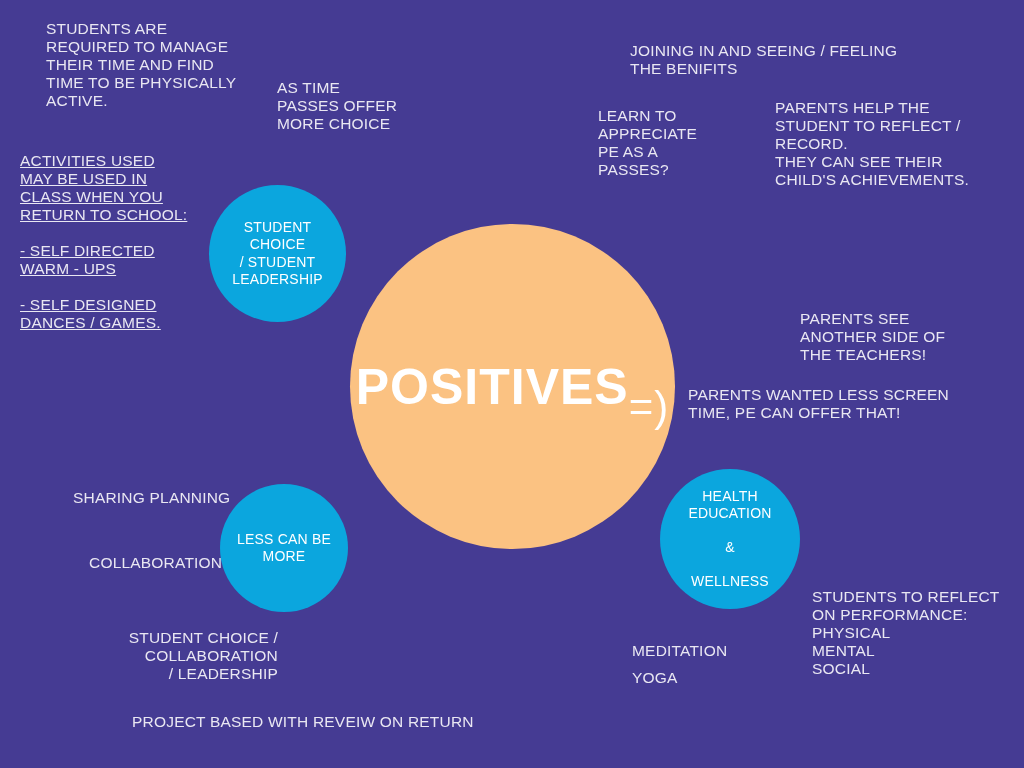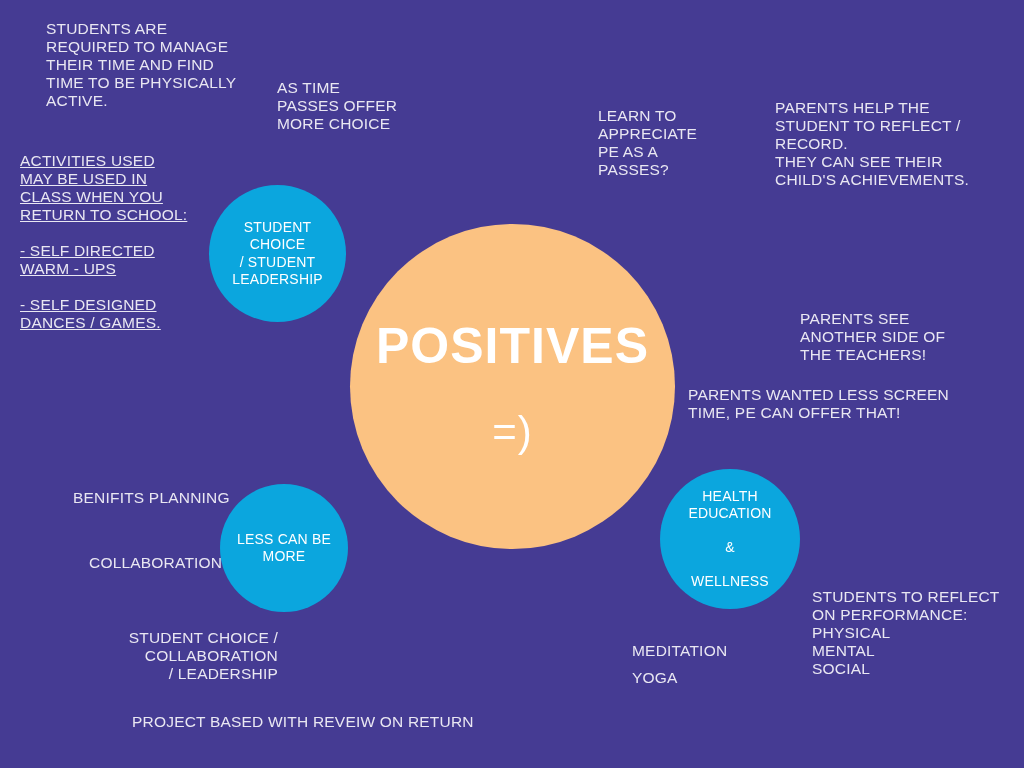--- a/index.html
+++ b/index.html
@@ -41,21 +41,21 @@
   .bubble-blue .bubble-label {
     font-size: 14px;
     line-height: 1.22;
     color: #FFFFFF;
     white-space: pre-line;
     letter-spacing: 0.2px;
     padding: 0 10px;
   }
   .bubble-orange {
     background: #FBC282;
-    flex-direction: column;
+    flex-direction: row;
   }
   .core-title {
     font-size: 50px;
     font-weight: bold;
     color: #FFFFFF;
     letter-spacing: 1px;
     line-height: 1;
   }
   .core-emoji {
     font-size: 42px;
@@ -73,20 +73,22 @@
   <div class="note" style="left:46px; top:20px; width:250px;">STUDENTS ARE
 REQUIRED TO MANAGE
 THEIR TIME AND FIND
 TIME TO BE PHYSICALLY
 ACTIVE.</div>
 
   <div class="note" style="left:277px; top:79px; width:150px;">AS TIME
 PASSES OFFER
 MORE CHOICE</div>
 
+  <div class="note" style="left:630px; top:42px; width:300px;">JOINING IN AND SEEING / FEELING
+THE BENIFITS</div>
 
   <div class="note" style="left:598px; top:107px; width:150px;">LEARN TO
 APPRECIATE
 PE  AS A
 PASSES?</div>
 
   <div class="note" style="left:775px; top:99px; width:245px;">PARENTS HELP THE
 STUDENT TO REFLECT /
 RECORD.
 THEY CAN SEE THEIR
@@ -104,21 +106,21 @@
 DANCES / GAMES.</div>
 
 
   <div class="note" style="left:800px; top:310px; width:200px;">PARENTS SEE
 ANOTHER SIDE OF
 THE TEACHERS!</div>
 
   <div class="note" style="left:688px; top:386px; width:320px;">PARENTS WANTED LESS SCREEN
 TIME, PE CAN OFFER THAT!</div>
 
-  <div class="note" style="left:73px; top:489px; width:220px;">BENIFITS PLANNING</div>
+  <div class="note" style="left:73px; top:489px; width:220px;">SHARING PLANNING</div>
 
   <div class="note" style="left:45px; top:554px; width:200px;margin-left:44px;">COLLABORATION</div>
 
   <div class="note right-al" style="left:18px; top:629px; width:260px;">STUDENT CHOICE / COLLABORATION
 / LEADERSHIP</div>
 
   <div class="note" style="left:132px; top:713px; width:400px;">PROJECT BASED WITH REVEIW ON RETURN</div>
 
   <div class="note" style="left:632px; top:642px; width:200px;">MEDITATION</div>
 

